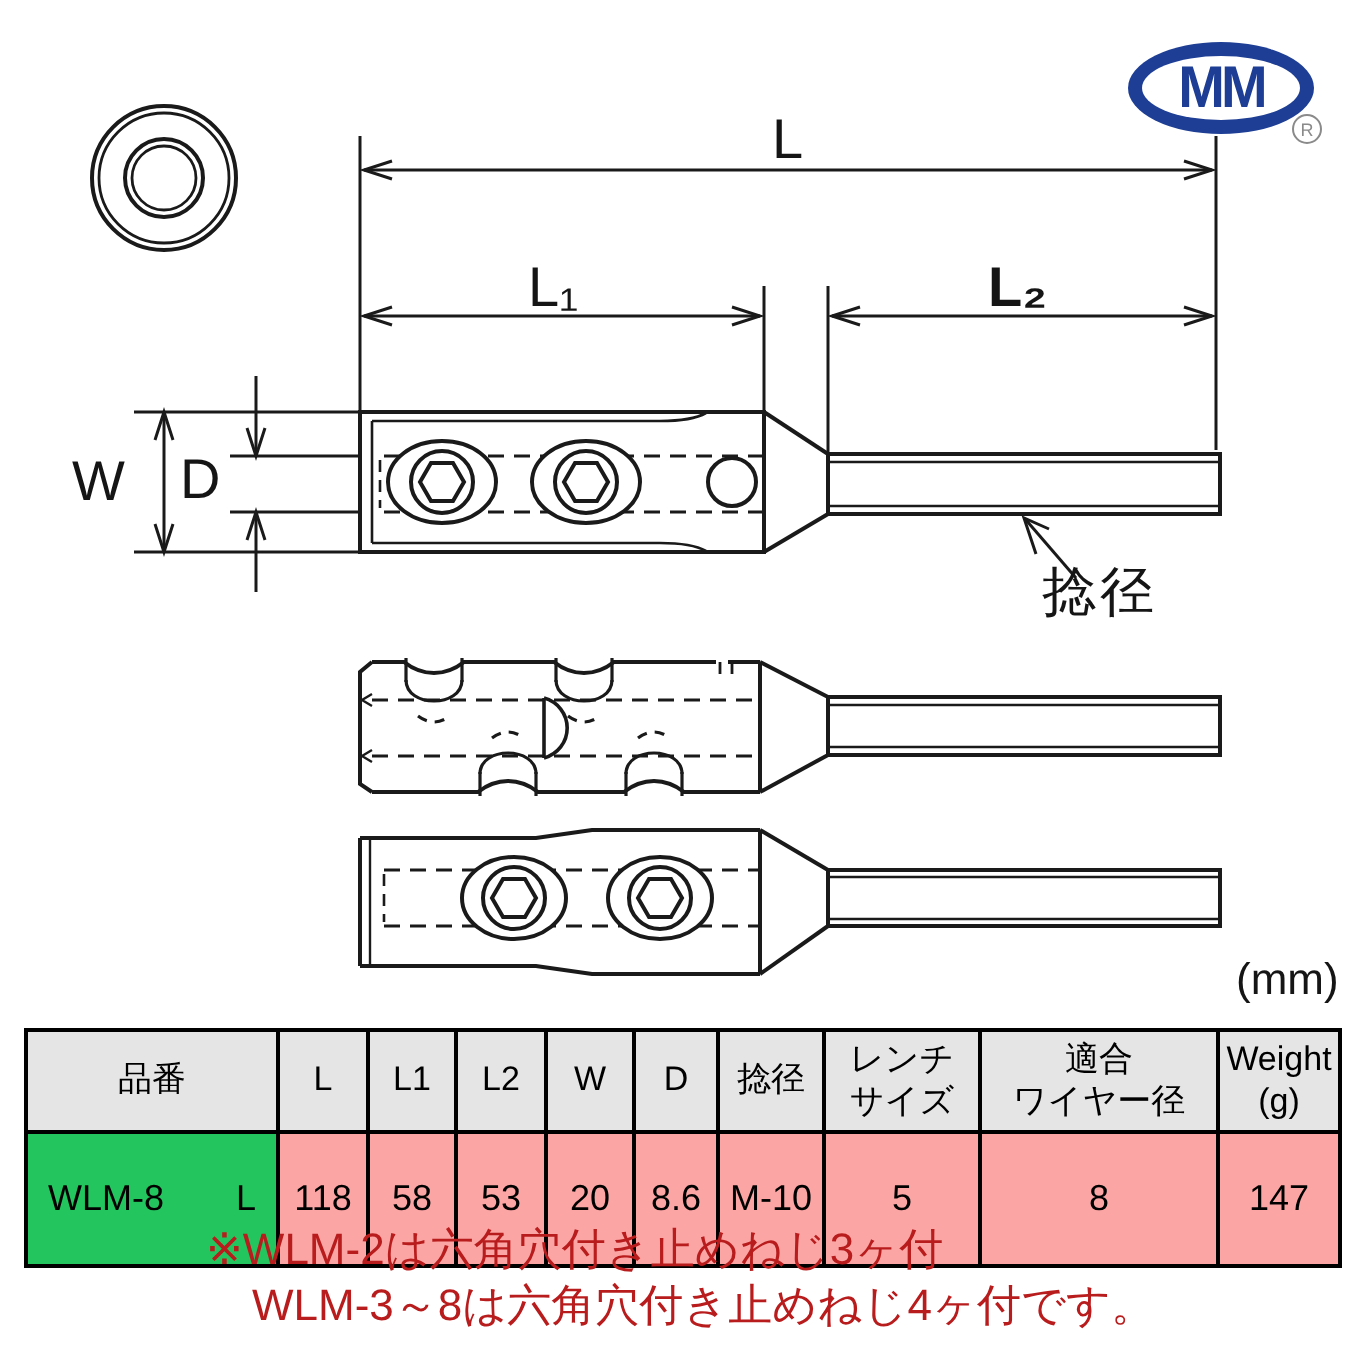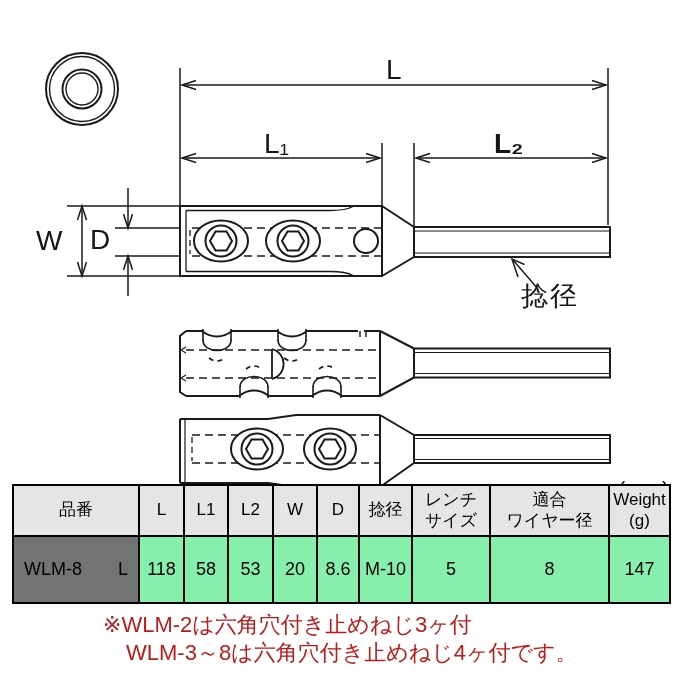--- a/index.html
+++ b/index.html
@@ -22,31 +22,31 @@
     color:#1d3e94;font-weight:bold;font-size:28px;letter-spacing:-2px;
     transform:scaleY(1.05);
   }
   .logo-r{
     position:absolute;right:-4px;bottom:-5px;width:13px;height:13px;
     border:1.5px solid #8a8a8a;border-radius:50%;color:#8a8a8a;
     font-size:9px;display:flex;align-items:center;justify-content:center;background:#fff;
   }
   
   .spec-table{
-    position:absolute;left:12px;top:484px;border-collapse:collapse;
+    position:absolute;left:12px;top:514px;border-collapse:collapse;
     table-layout:fixed;width:657px;font-size:17px;color:#000;padding-left:17px;
   }
   .spec-table th,.spec-table td{
     border:2px solid #000;padding:0;text-align:center;vertical-align:middle;
     white-space:pre-line;line-height:1.2;font-weight:normal;
   }
   .spec-table thead th{background:#e5e5e5;height:49px;}
-  .spec-table tbody td{height:25px;font-size:18px;background:#86efac;}
+  .spec-table tbody td{height:25px;font-size:18px;background:#fca5a5;}
   .spec-table td.part-cell{
-    background:#737373;
+    background:#22c55e;
   }
   .part-cell-inner{display:flex;justify-content:space-between;align-items:center;padding:0 10px;}
   
   .footnote{position:absolute;left:103px;top:611px;font-size:22px;color:#b91c1c;line-height:1.28;}
   .footnote .l2{padding-left:23px;}
 </style>
 </head>
 <body>
 
 <div class="canvas">
@@ -203,20 +203,26 @@
     </g>
   </svg>
 
   <span class="lbl lbl-dim" style="left:386px;top:56px;">L</span>
   <span class="lbl lbl-dim" style="left:264px;top:130px;">L₁</span>
   <span class="lbl lbl-dim" style="left:494px;top:130px;font-weight:bold;">L₂</span>
   <span class="lbl lbl-dim" style="left:36px;top:227px;">W</span>
   <span class="lbl lbl-dim" style="left:90px;top:226px;">D</span>
   <span class="lbl lbl-callout" style="left:521px;top:283px;">捻径</span>
 
+  <div class="logo">
+    <div class="logo-oval"></div>
+    <div class="logo-inner"></div>
+    <div class="logo-text">MM</div>
+    <div class="logo-r">R</div>
+  </div>
 
   <span class="lbl lbl-unit" style="left:618px;top:479px;">(mm)</span>
 
   <table class="spec-table">
     <colgroup>
       <col style="width:126px">
         <col style="width:45px">
         <col style="width:44px">
       <col style="width:45px">
         <col style="width:44px">

